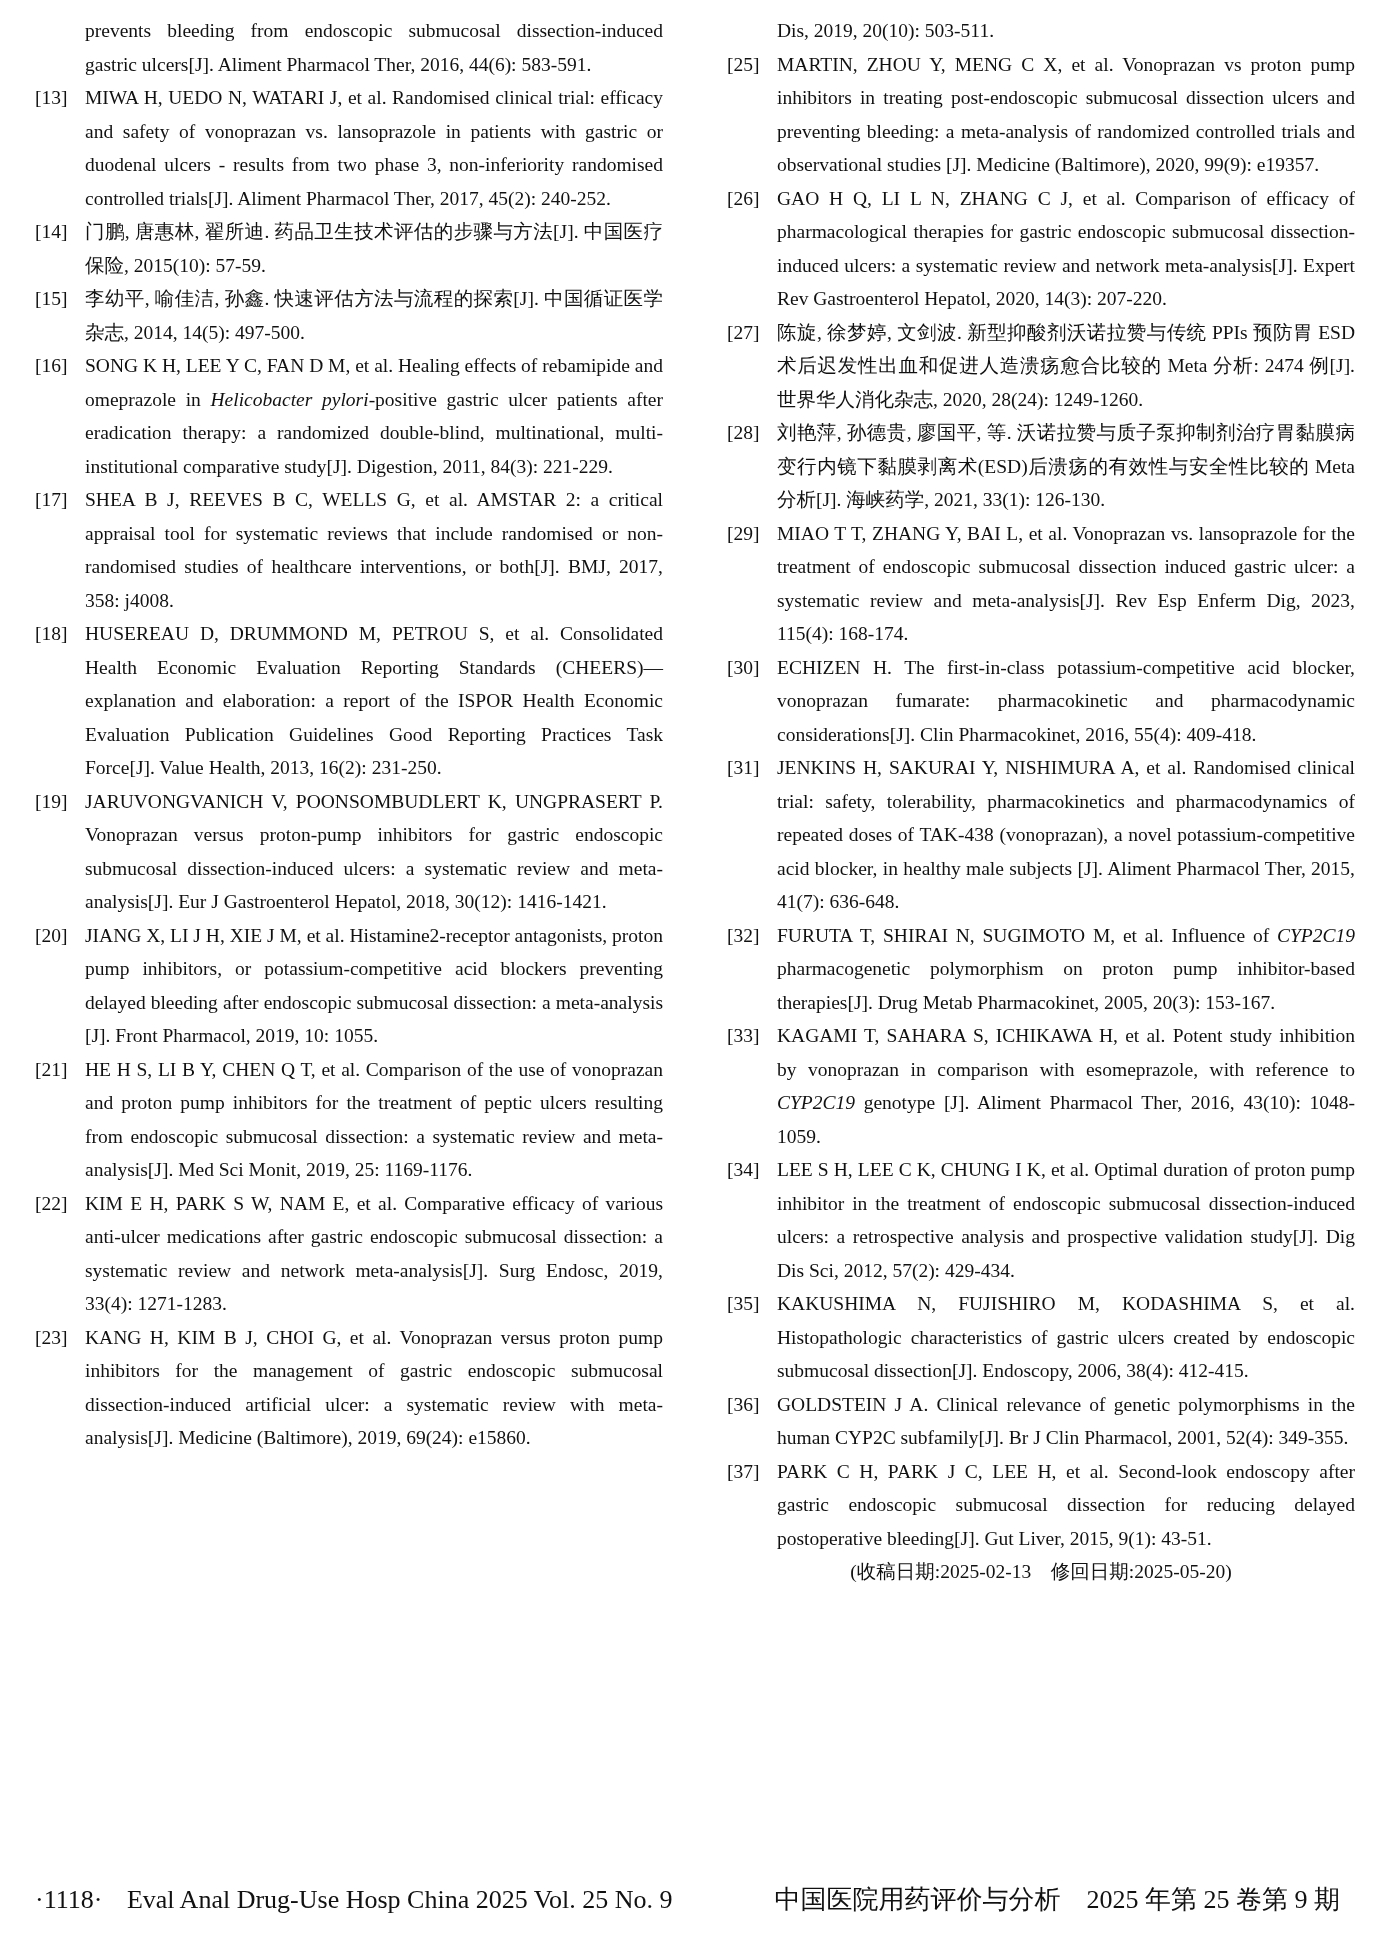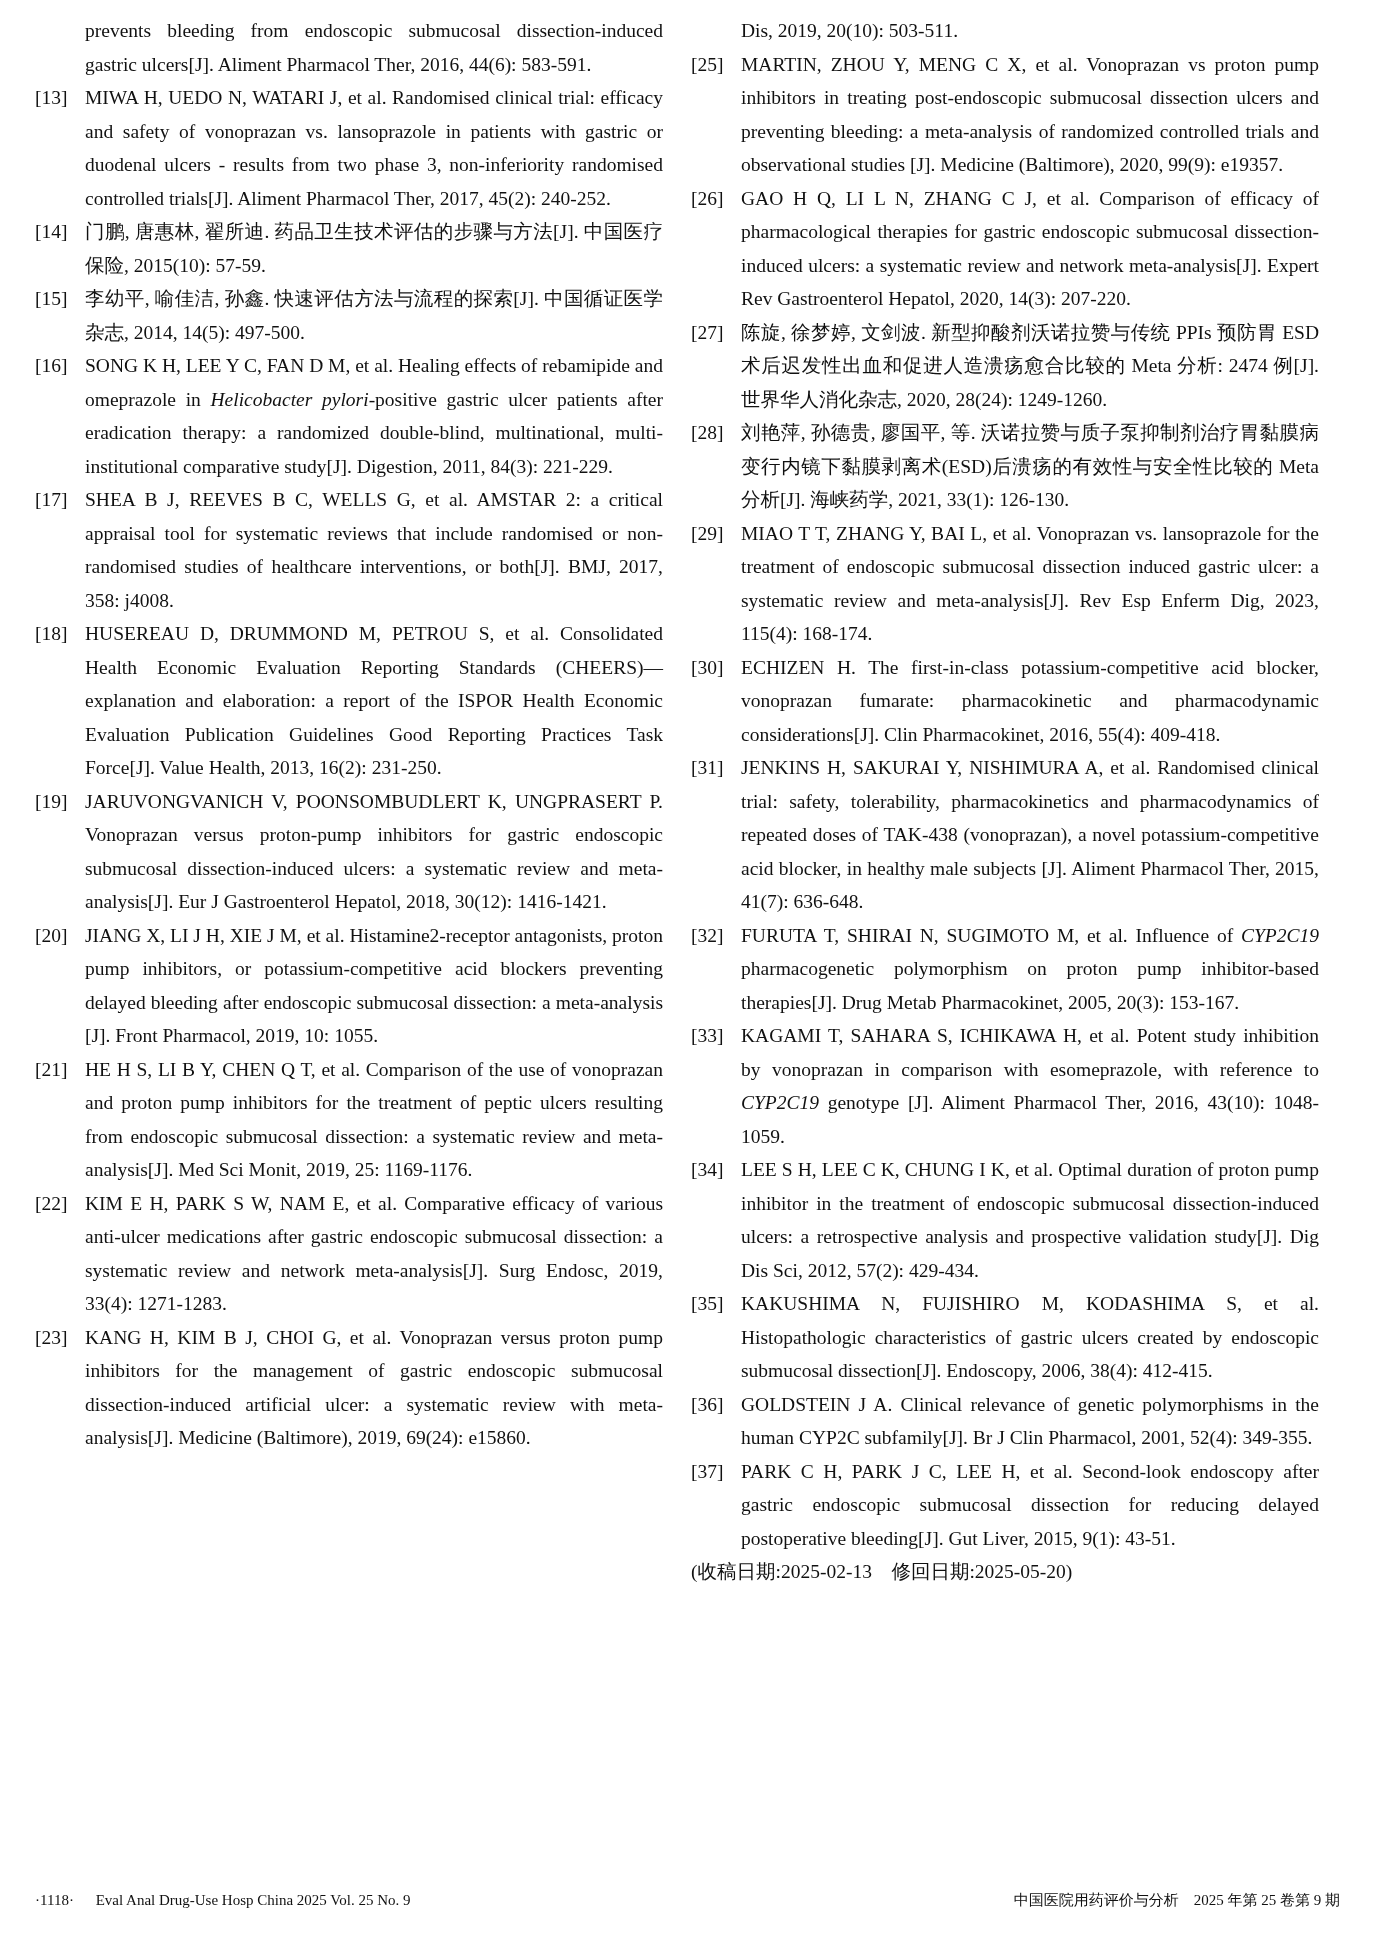--- a/index.html
+++ b/index.html
@@ -13,21 +13,21 @@
     overflow: hidden;
   }
   .page {
     position: relative;
     width: 100%;
     height: 100%;
     box-sizing: border-box;
   }
   .content {
     display: flex;
-    gap: 28px;
+    gap: 64px;
     padding: 14px 35px 0 35px;
     box-sizing: border-box;
     height: 1848px;
     overflow: hidden;
   }
   .col {
     width: 628px;
     flex: 0 0 628px;
   }
   .ref {
@@ -40,32 +40,32 @@
   }
   .ref-label {
     position: absolute;
     left: 0;
     top: 0;
     text-align: left;
     white-space: nowrap;
   }
   .ref .italic { font-style: italic; }
   .ref.align-right {
-    text-align: left;
+    text-align: center;
     padding-left: 0;
   }
   .footer {
     position: absolute;
     left: 35px;
     right: 35px;
     bottom: 26px;
     display: flex;
     justify-content: space-between;
     align-items: baseline;
-    font-size: 15px;
+    font-size: 26px;
     line-height: 28px;
   }
   .footer .pageno { margin-right: 18px; }
 </style>
 </head>
 <body>
 
 <div class="page">
   <div class="content">
     <div class="col" id="left-col">

